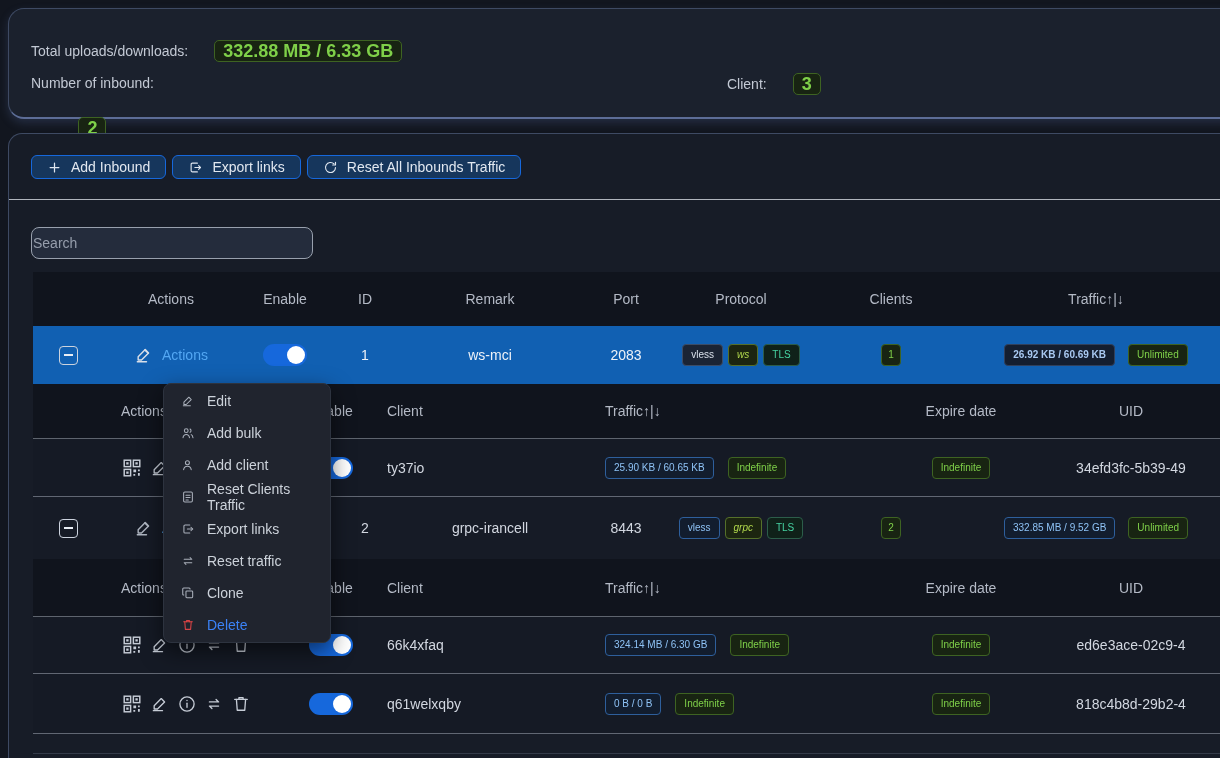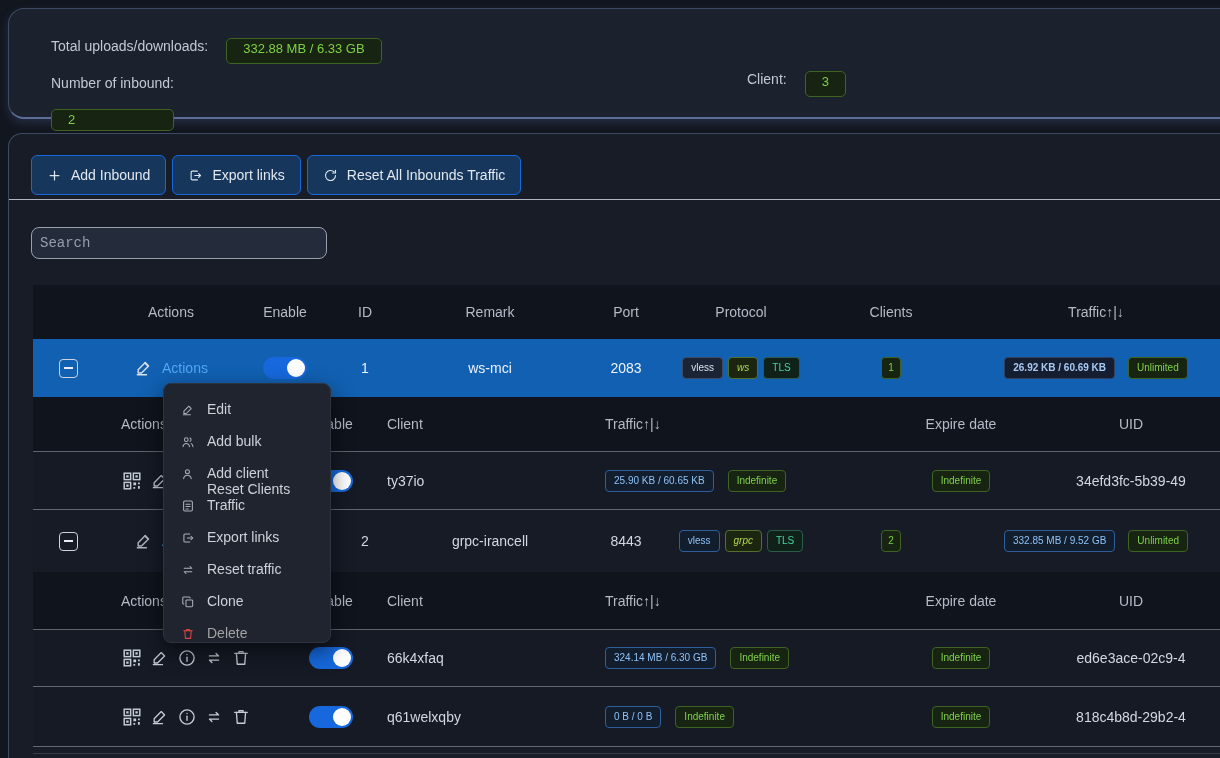--- a/index.html
+++ b/index.html
@@ -10,51 +10,51 @@
   }
   svg{display:block;}
 
   
   .stats-card{
     position:absolute;left:8px;top:8px;width:1232px;height:108px;
     background:#1b212d;border:1px solid #3e4a63;border-right:none;
     border-bottom:2px solid #5d6d97;border-radius:16px 0 0 16px;
     box-shadow:0 4px 10px rgba(80,100,150,.30);
   }
-  .stats-row{position:absolute;display:flex;gap:18px;height:26px;margin-left:20px;}
+  .stats-row{position:absolute;display:flex;align-items:center;gap:26px;height:26px;}
   .stat-label{color:#c3c9d4;}
   .badge-green{
     display:inline-block;background:#182412;border:1px solid #3e6322;color:#7fd049;
-    border-radius:5px;padding:2px 16px;font-size:13px;line-height:16px;white-space:nowrap;
+    border-radius:5px;padding:2px 8px;font-size:18px;line-height:16px;white-space:nowrap;font-weight:bold;
   }
 
   
   .main-card{
     position:absolute;left:8px;top:133px;width:1232px;height:646px;
     background:#171c27;border:1px solid #3e4a63;border-right:none;border-bottom:none;
     border-radius:14px 0 0 0;
   }
   .toolbar{position:absolute;left:22px;top:21px;display:flex;gap:6px;}
   .btn{
-    height:40px;display:flex;align-items:center;gap:9px;padding:0 15px;
+    height:24px;display:flex;align-items:center;gap:9px;padding:0 15px;
     background:#16365c;border:1px solid #1668dc;border-radius:6px;
     color:#e2e8f0;font-size:14px;cursor:pointer;white-space:nowrap;
   }
   .btn svg{stroke:#dfe6ef;}
   .card-divider{position:absolute;left:0;top:65px;width:100%;border-top:1px solid rgba(215,220,228,.8);}
   .search{
     position:absolute;left:22px;top:93px;width:278px;height:30px;
     background:#242c3c;border:1px solid #98a0ad;border-radius:8px;
-    color:#dfe4ec;font-size:14px;padding:0 8px;outline:none;
-    font-family:Liberation Mono, monospace;
+    color:#dfe4ec;font-size:14px;padding:0 1px;outline:none;
+    font-family:Liberation Sans, sans-serif;
   }
   .search::placeholder{color:#969eac;}
 
   
-  .tbl{position:absolute;left:24px;top:151px;width:1188px;}
+  .tbl{position:absolute;left:24px;top:138px;width:1188px;}
   .g1{display:grid;grid-template-columns:70px 136px 92px 68px 182px 90px 140px 160px 1fr;align-items:center;}
   .g2{display:grid;grid-template-columns:268px 60px 200px 320px 160px 1fr;align-items:center;}
   .thead{height:54px;background:#10141d;color:#b4bac6;}
   .thead .hc{text-align:center;}
   .row-sel{height:58px;background:#1160b2;color:#eef2f8;}
   .row-norm{height:62px;background:#161b26;color:#d2d7e0;}
   .subhead{height:54px;background:#10141d;color:#b4bac6;border-bottom:1px solid rgba(190,198,210,.45);}
   .subhead.h57{height:57px;}
   .crow{background:#151a25;color:#d2d7e0;border-bottom:1px solid rgba(190,198,210,.45);}
   .cc{display:flex;align-items:center;justify-content:center;text-align:center;}
@@ -85,23 +85,23 @@
   .act-icons svg{stroke:#c6ccd6;cursor:pointer;}
   .pencil-lone svg{stroke:#aeb5c0;}
   .row-sel .pencil-lone svg, .row-sel-pencil svg{stroke:#d9dfe9;}
 
   
   .menu{
     position:absolute;left:163px;top:383px;width:166px;z-index:40;
     background:#20242e;border:1px solid #2d333f;border-radius:8px;
     box-shadow:0 8px 22px rgba(0,0,0,.55);padding:1px 0;
   }
-  .menu-item{height:32px;display:flex;align-items:flex-end;gap:12px;padding:0 17px;color:#ccd2da;font-size:14px;cursor:pointer;}
+  .menu-item{height:32px;display:flex;align-items:center;gap:12px;padding:0 17px;color:#ccd2da;font-size:14px;cursor:pointer;}
   .menu-item svg{stroke:#aab0bb;flex:none;}
-  .menu-item.danger{color:#a3a3a3;}
+  .menu-item.danger{color:#3b82f6;}
   .menu-item.danger svg{stroke:#dc4446;}
 </style>
 </head>
 <body>
 
 <section class="stats-card">
   <div class="stats-row" style="left:22px;top:29px;">
     <span class="stat-label">Total uploads/downloads:</span>
     <span class="badge-green">332.88 MB / 6.33 GB</span>
   </div>

